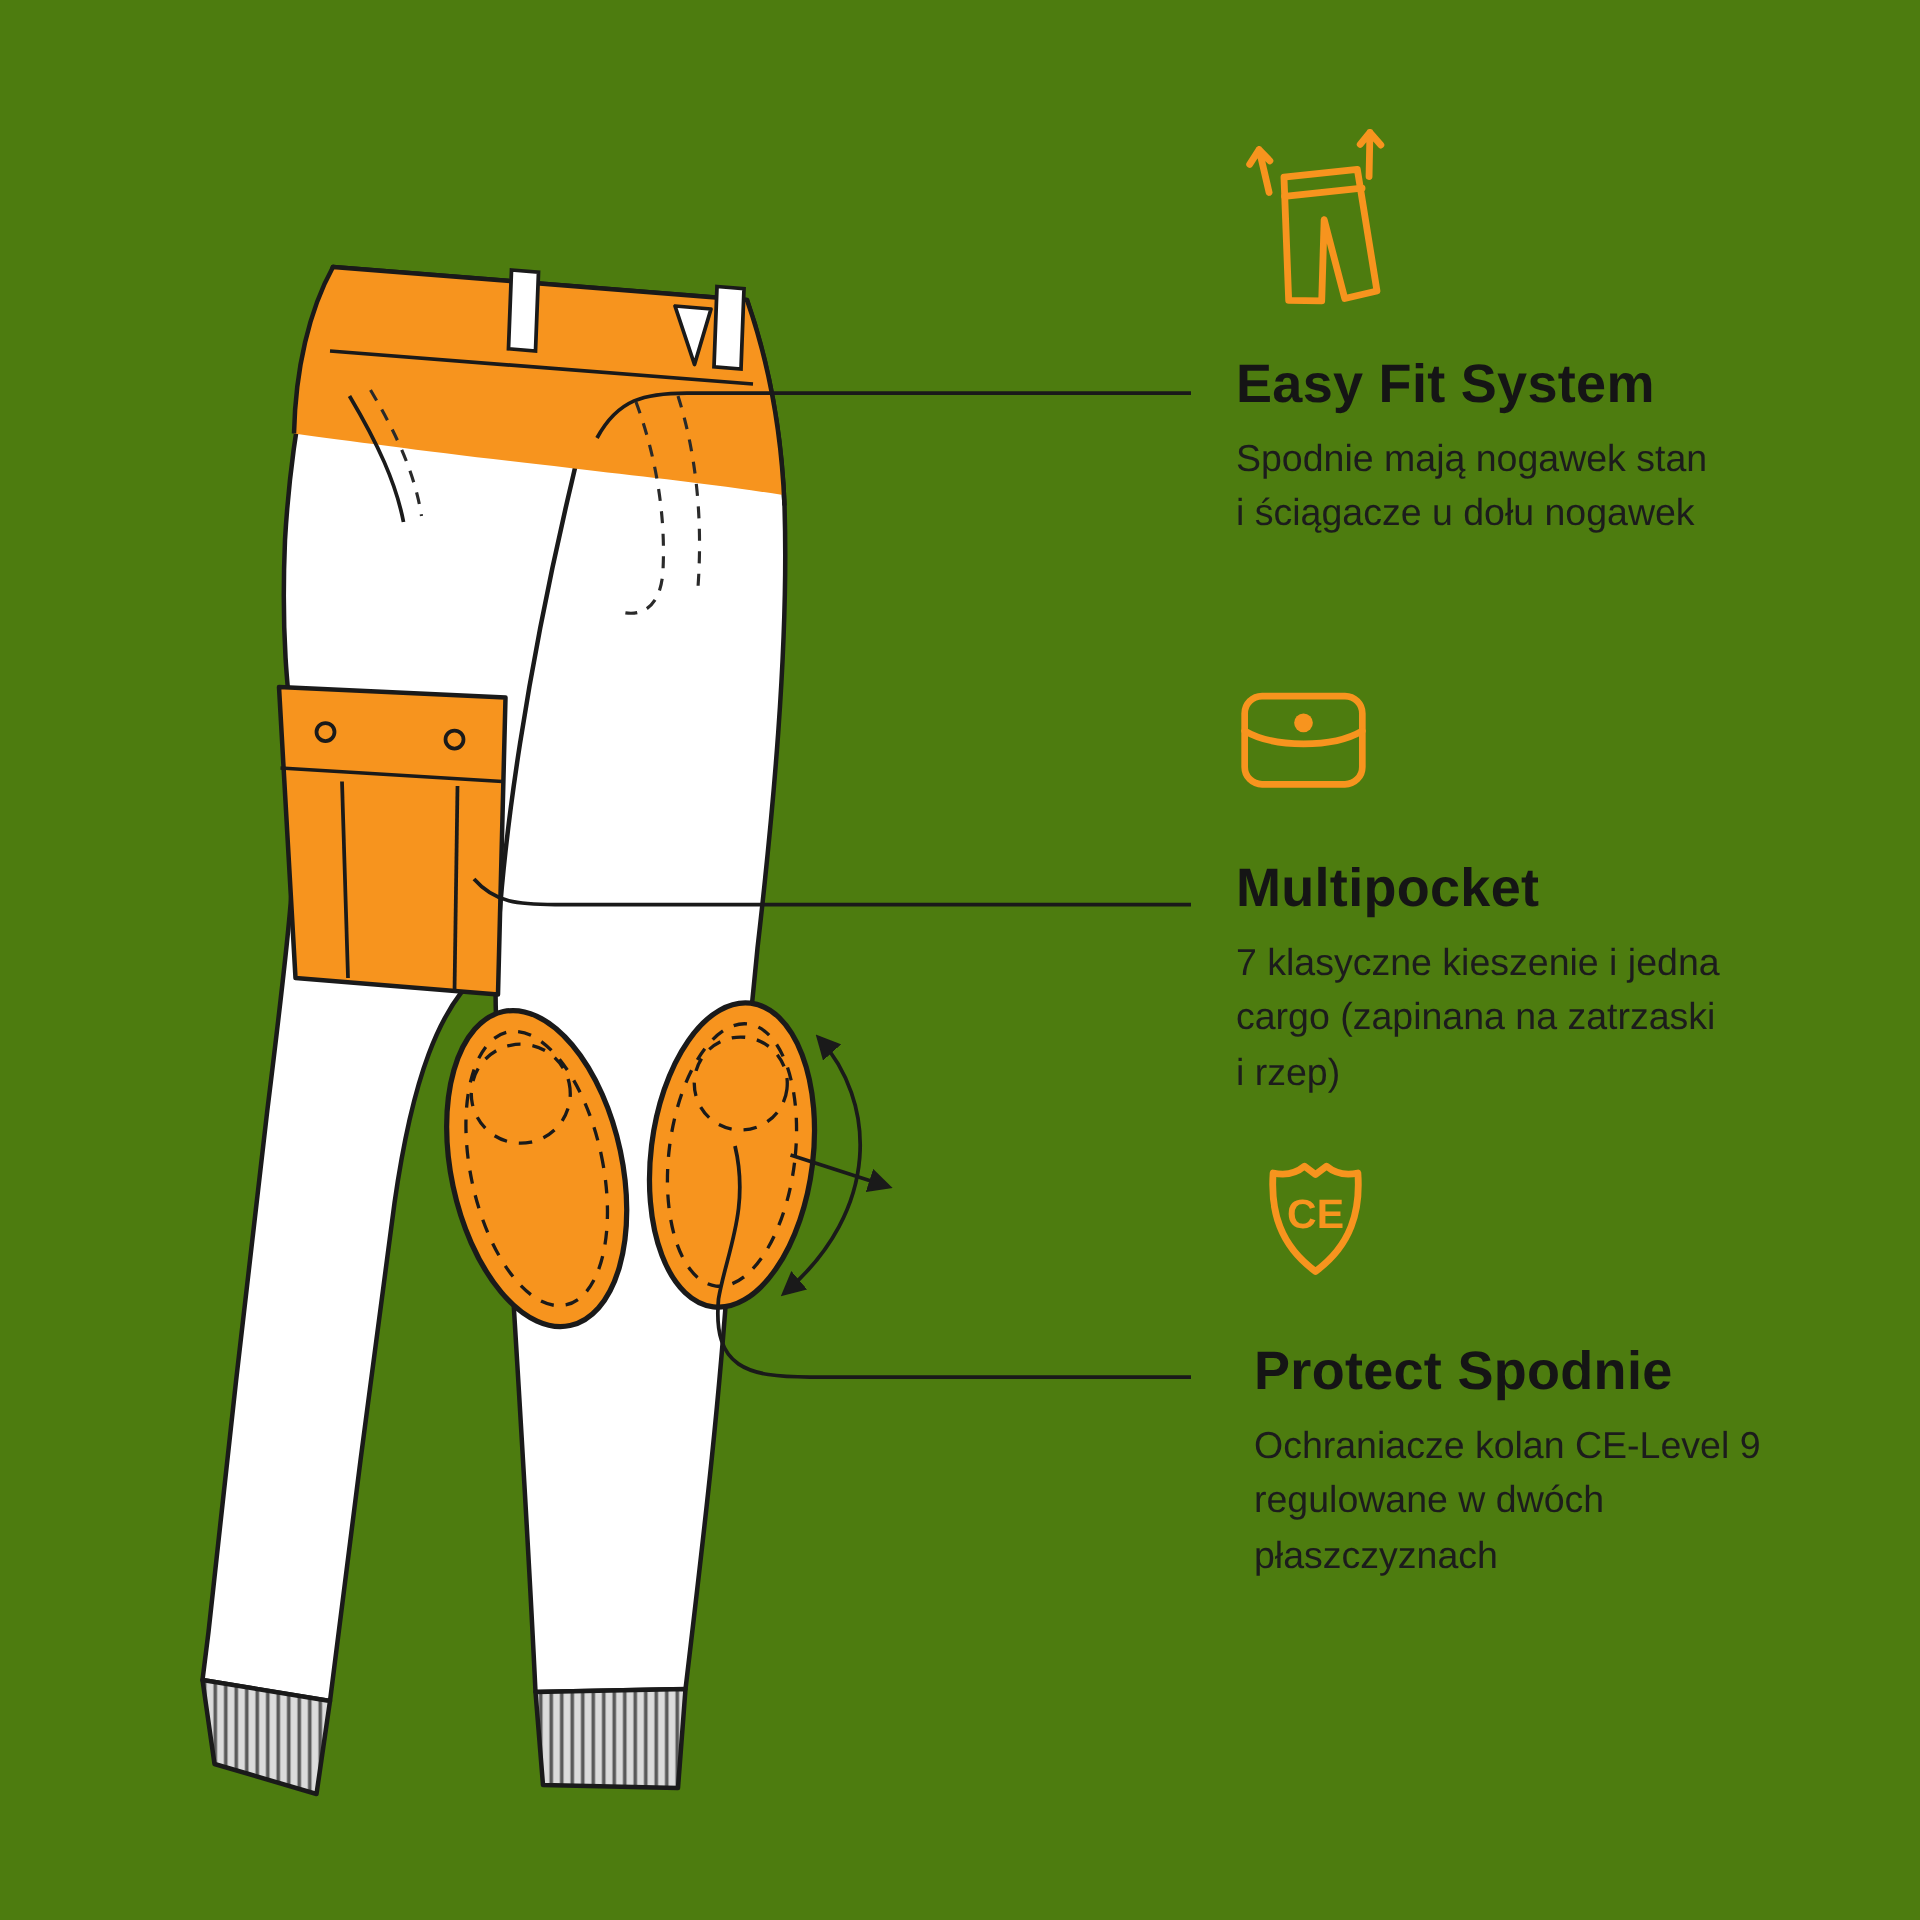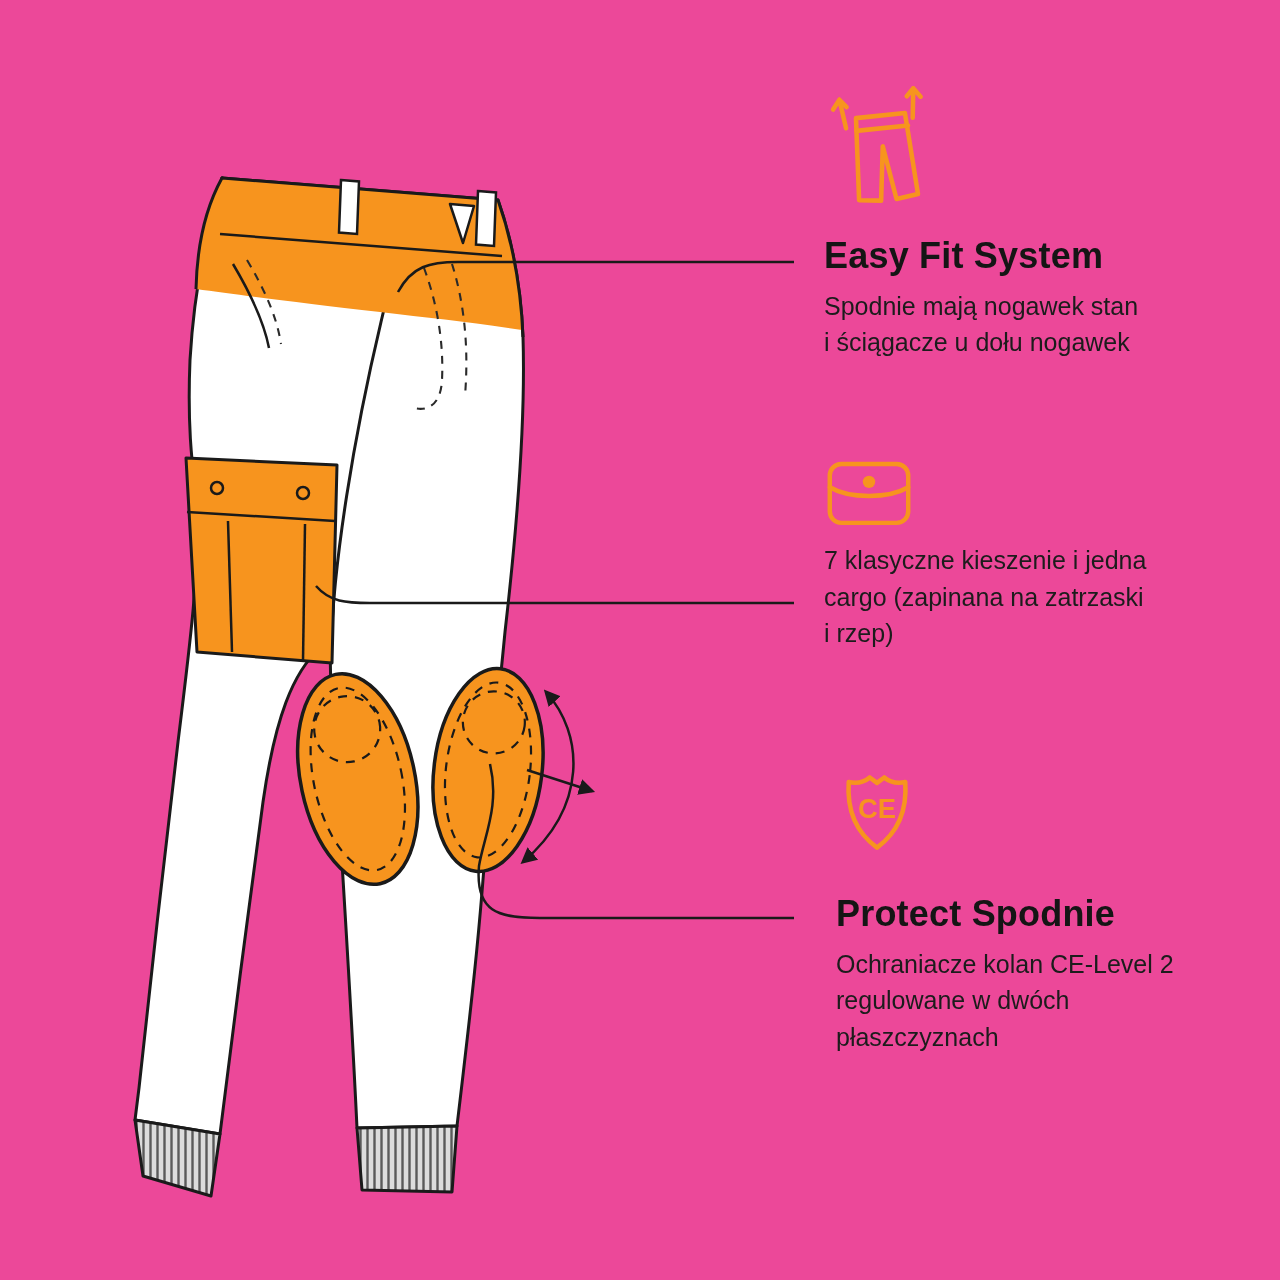--- a/index.html
+++ b/index.html
@@ -1,17 +1,17 @@
 <!DOCTYPE html>
 <html><head>
 <meta charset="utf-8">
 <style>
   html,body{margin:0;padding:0;background:#fff;}
   .canvas{
-    position:relative;width:1280px;height:1280px;background:#ec4899;overflow:hidden;
+    position:relative;width:1280px;height:1280px;background:#4d7c0f;overflow:hidden;
     font-family:"Liberation Sans","DejaVu Sans",sans-serif;color:#151515;
   }
   .illustration{position:absolute;left:0;top:0;width:1280px;height:1280px;}
   .feature{position:absolute;left:824px;width:420px;}
   .feature .icon{display:block;}
   .feature h2{
     margin:0;font-size:36px;font-weight:700;color:#151515;letter-spacing:.2px;line-height:1.1;
   }
   .feature p{
     margin:12px 0 0 0;font-size:25px;line-height:1.46;color:#1c1c1c;white-space:pre-line;font-weight:400;
@@ -108,30 +108,31 @@
     <p>Spodnie mają nogawek stan
 i ściągacze u dołu nogawek</p>
   </section>
 
   <section class="feature f2">
     <svg class="icon" width="90" height="82" viewBox="0 0 100 92" xmlns="http://www.w3.org/2000/svg">
       <rect x="6" y="18" width="88" height="66" rx="13" fill="none" stroke="#F7941E" stroke-width="5"></rect>
       <path d="M 6,44 C 28,57 72,57 94,44" fill="none" stroke="#F7941E" stroke-width="5" stroke-linecap="round"></path>
       <circle cx="50" cy="38" r="7" fill="#F7941E"></circle>
     </svg>
+    <h2>Multipocket</h2>
     <p>7 klasyczne kieszenie i jedna
 cargo (zapinana na zatrzaski
 i rzep)</p>
   </section>
 
   <section class="feature f3">
     <svg class="icon" width="82" height="94" viewBox="0 0 90 100" xmlns="http://www.w3.org/2000/svg">
       <path d="M 14,16 C 23,18 31,16 37,11 L 45,17 L 53,11 C 59,16 67,18 76,16
                C 78,44 71,69 45,88 C 19,69 12,44 14,16 Z" fill="none" stroke="#F7941E" stroke-width="5" stroke-linejoin="round"></path>
       <text x="45" y="56" text-anchor="middle" font-family="Liberation Sans, DejaVu Sans, sans-serif" font-size="30" font-weight="bold" fill="#F7941E">CE</text>
     </svg>
     <h2>Protect Spodnie</h2>
-    <p>Ochraniacze kolan CE-Level 2
+    <p>Ochraniacze kolan CE-Level 9
 regulowane w dwóch
 płaszczyznach</p>
   </section>
 
 </div>
 
 </body></html>

